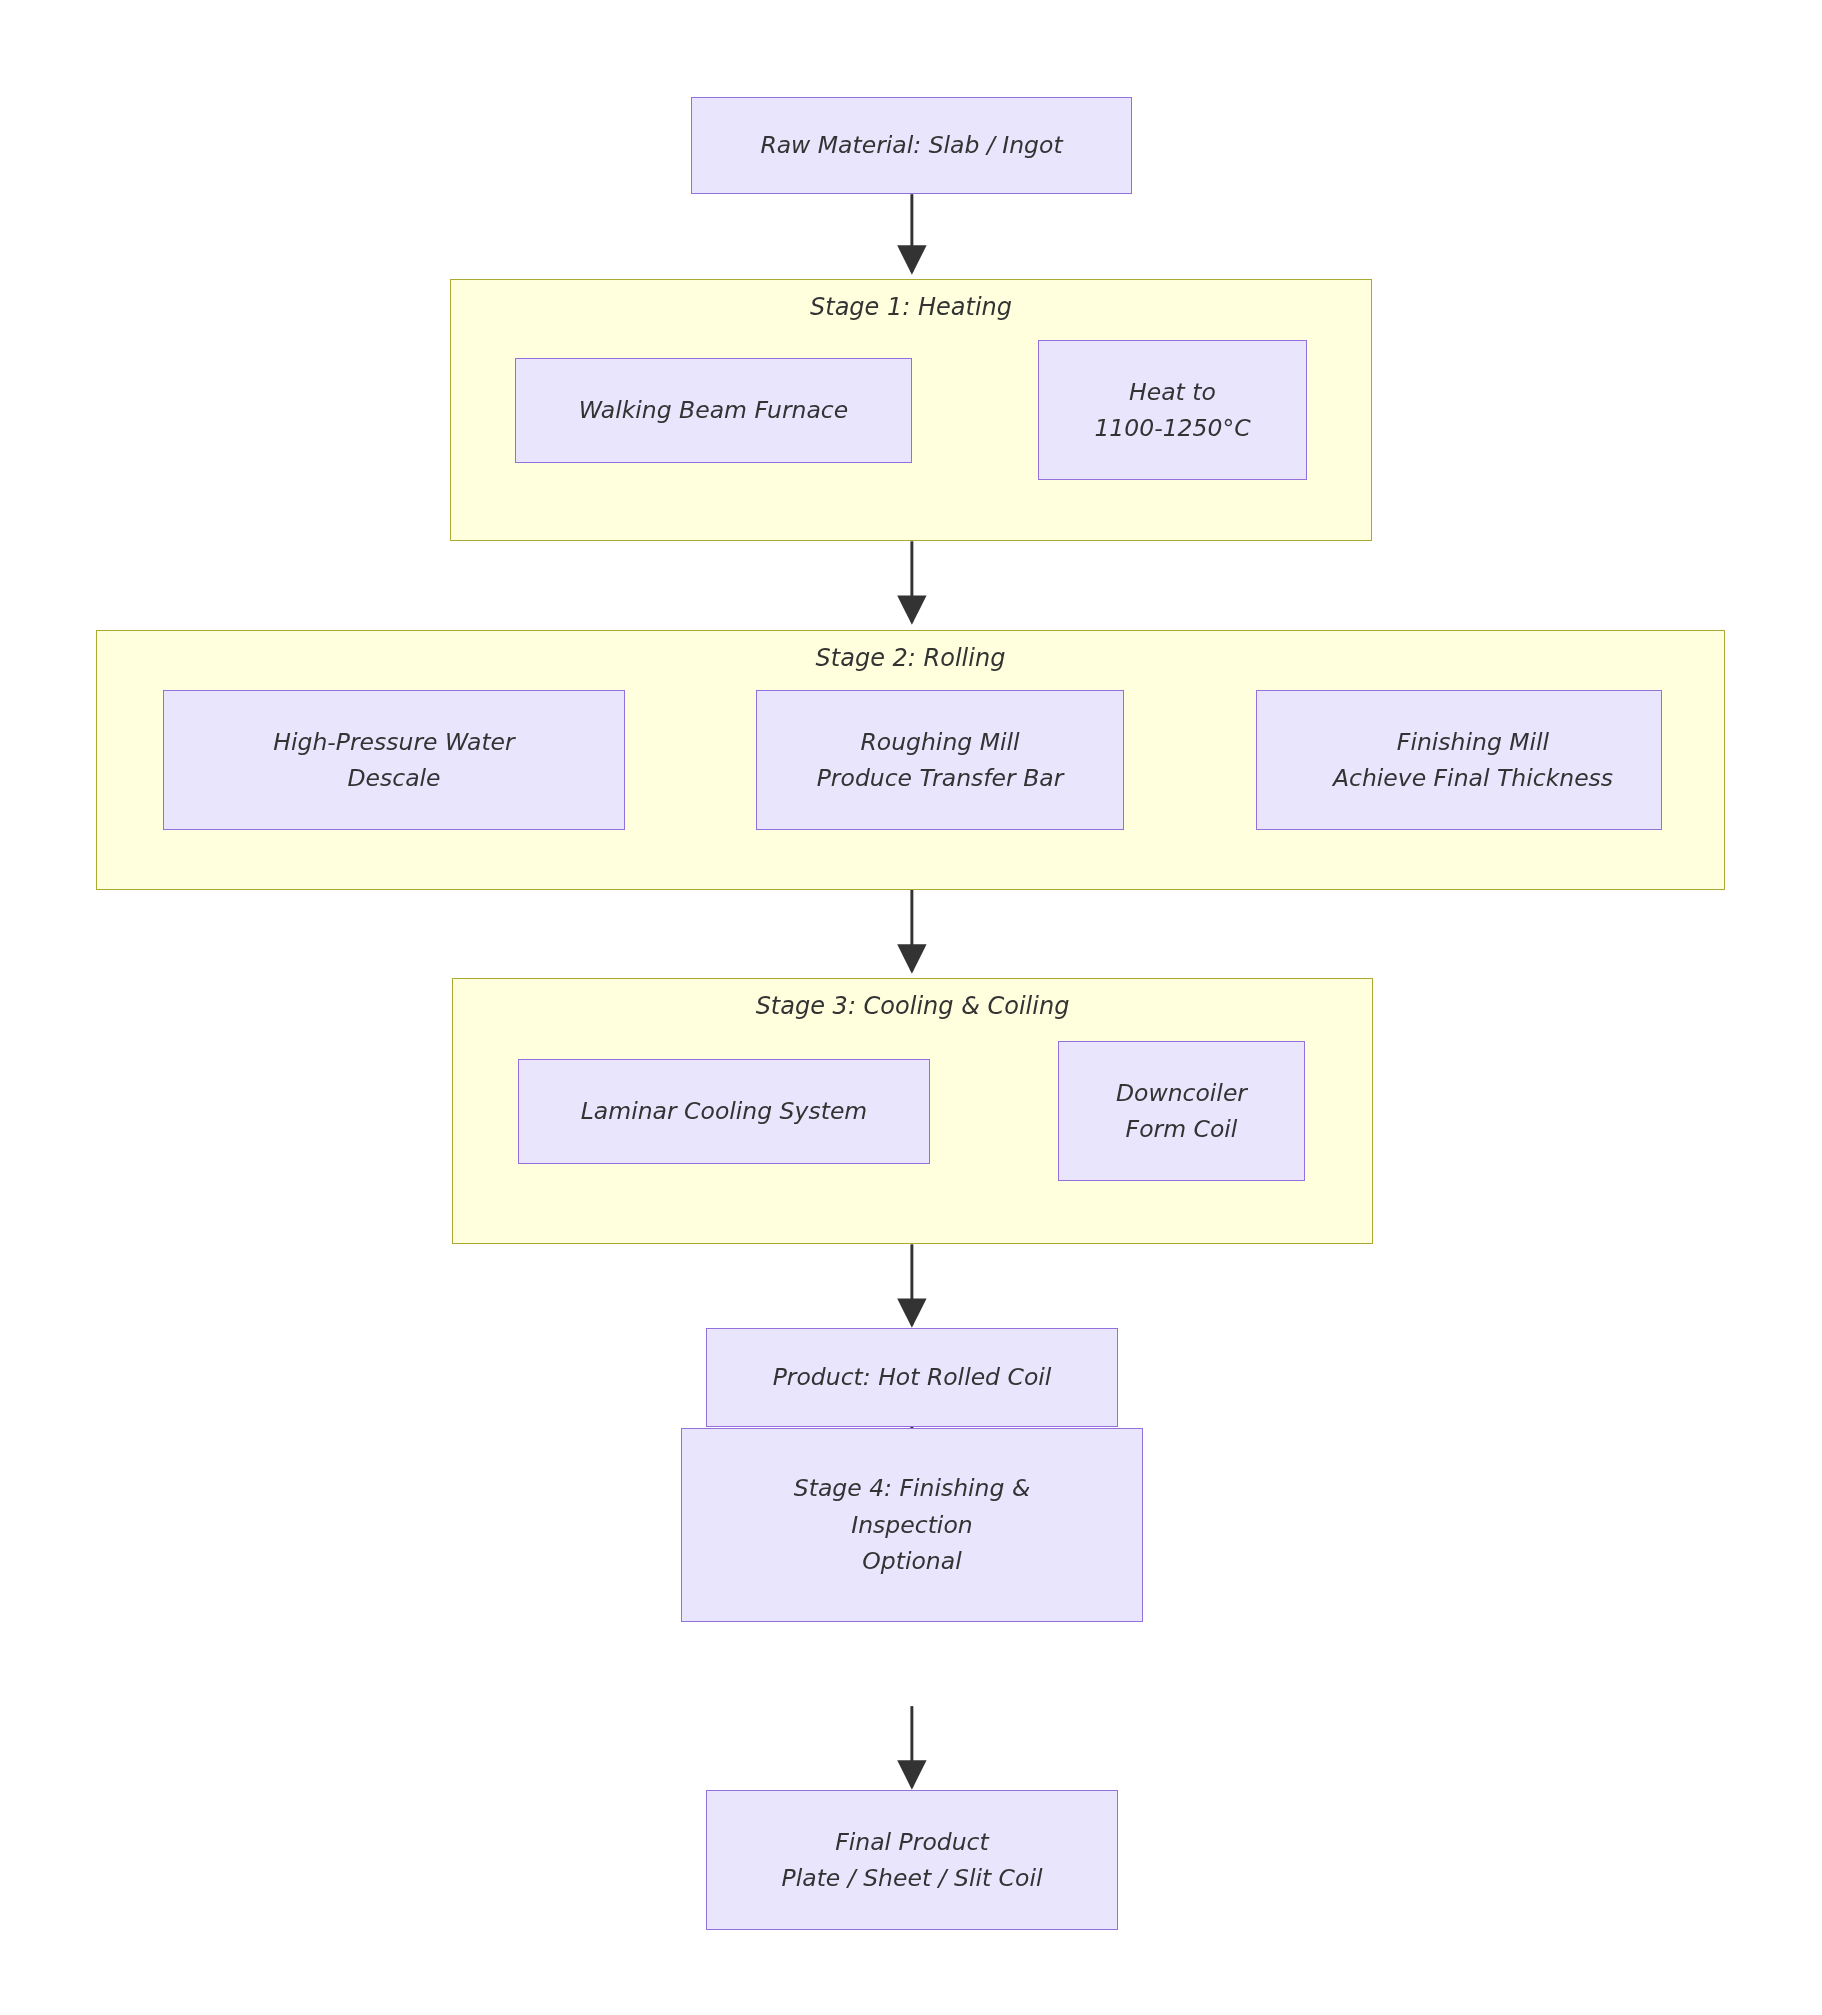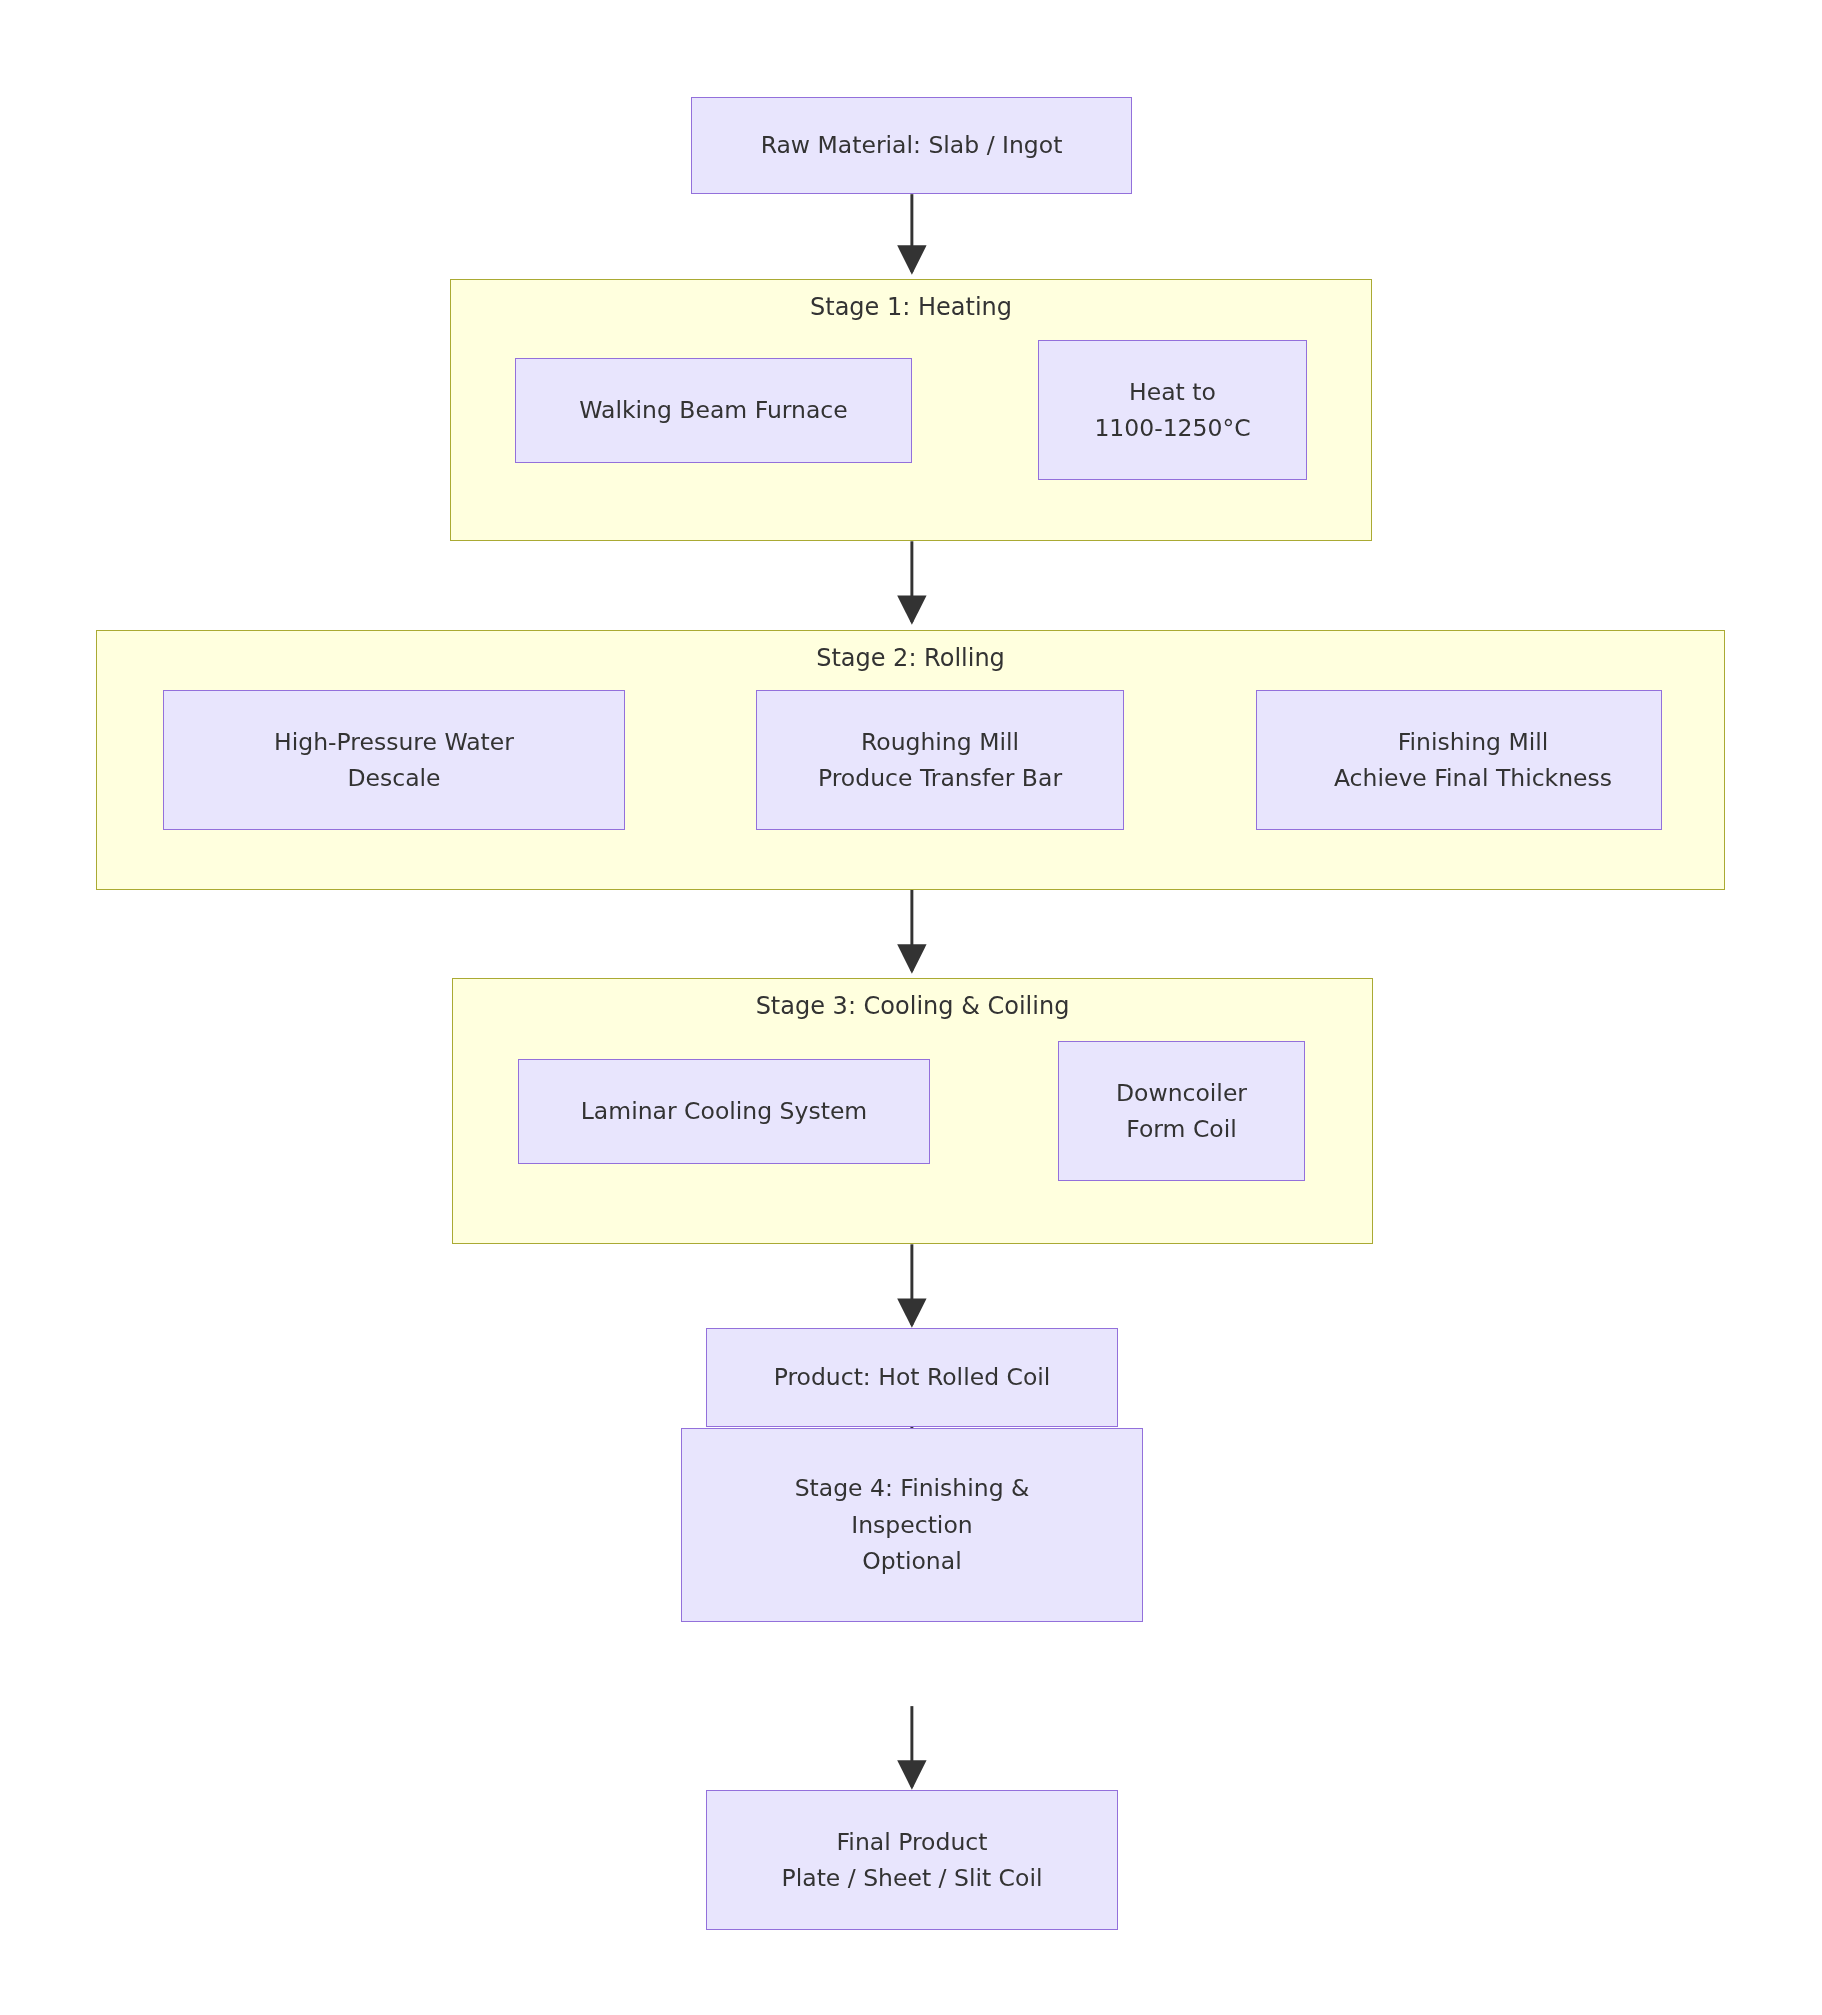--- a/index.html
+++ b/index.html
@@ -9,20 +9,21 @@
   }
   body {
     font-family: "DejaVu Sans", sans-serif;
   }
   #canvas {
     position: relative;
     width: 1822px;
     height: 2015px;
     background: #ffffff;
     overflow: hidden;
+    font-style: italic;
   }
   #edge-layer {
     position: absolute;
     left: 0;
     top: 0;
     width: 1822px;
     height: 2015px;
     pointer-events: none;
   }
   .cluster {

